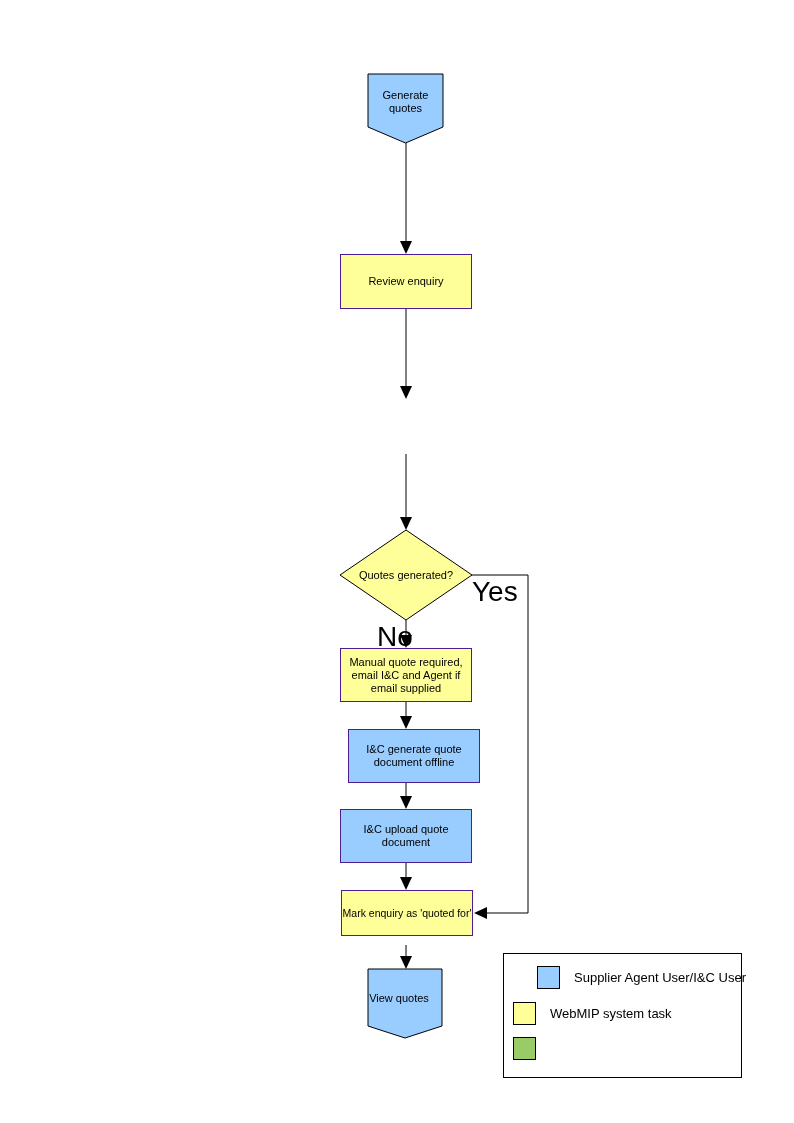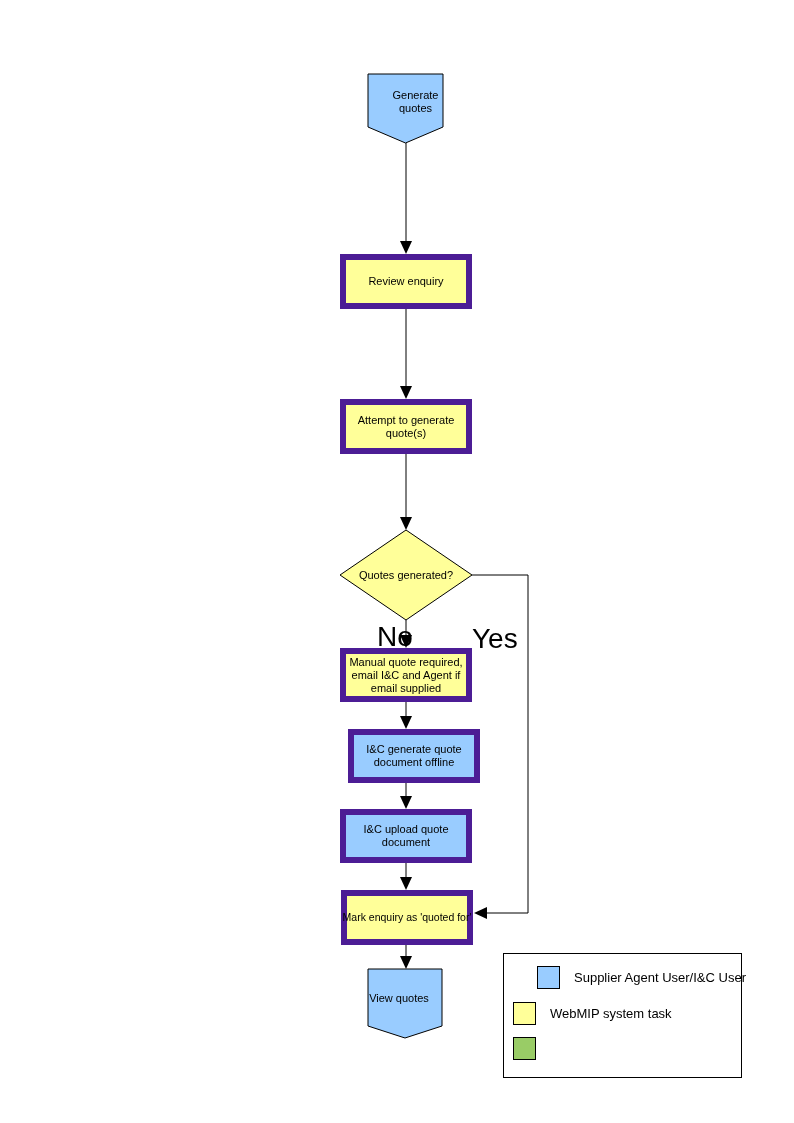--- a/index.html
+++ b/index.html
@@ -20,21 +20,21 @@
     width: 794px; height: 1123px;
   }
 
   
   .node {
     position: absolute;
     display: flex;
     align-items: center;
     justify-content: center;
     text-align: center;
-    border: 6px solid #4c1d95;
+    border: 1px solid #4c1d95;
     font-size: 11px;
     line-height: 13px;
     padding: 2px;
   }
   .fill-blue   { background: #99CCFF; }
   .fill-yellow { background: #FFFF99; }
 
   
   .shape-label {
     position: absolute;
@@ -121,52 +121,49 @@
     <line x1="406" y1="863" x2="406" y2="878" stroke="#000000" stroke-width="1"></line>
     <polygon points="400,877 412,877 406,890" fill="#000000"></polygon>
 
     <line x1="406" y1="945" x2="406" y2="957" stroke="#000000" stroke-width="1"></line>
     <polygon points="400,956 412,956 406,969" fill="#000000"></polygon>
 
     <polyline points="472,575 528,575 528,913 487,913" fill="none" stroke="#000000" stroke-width="1"></polyline>
     <polygon points="487,907 487,919 474,913" fill="#000000"></polygon>
   </svg>
 
-  <div class="shape-label" style="left:368px; top:78px; width:75px; height:48px;margin-left:10px;">
+  <div class="shape-label" style="left:368px; top:78px; width:75px; height:48px;">
     <span>Generate quotes</span>
   </div>
 
   <div class="node fill-yellow" style="left:340px; top:254px; width:132px; height:55px;">
     <span>Review enquiry</span>
   </div>
 
-  <div class="node fill-yellow" style="left:340px; top:399px; width:132px; height:55px;">
-    <span>Attempt to generate quote(s)</span>
-  </div>
 
   <div class="shape-label" style="left:346px; top:556px; width:120px; height:38px;">
     <span>Quotes generated?</span>
   </div>
 
-  <div class="branch-label" style="left:472px; top:578px;margin-top:47px;">Yes</div>
+  <div class="branch-label" style="left:472px; top:578px;">Yes</div>
   <div class="branch-label" style="left:377px; top:623px;">No</div>
 
   <div class="node fill-yellow" style="left:340px; top:648px; width:132px; height:54px;">
     <span>Manual quote required, email I&amp;C and Agent if email supplied</span>
   </div>
 
   <div class="node fill-blue" style="left:340px; top:729px; width:132px; height:54px;margin-left:8px;">
     <span>I&amp;C generate quote document offline</span>
   </div>
 
   <div class="node fill-blue" style="left:340px; top:809px; width:132px; height:54px;">
     <span>I&amp;C upload quote document</span>
   </div>
 
-  <div class="node fill-yellow tight" style="left:341px; top:890px; width:132px; height:55px;">
+  <div class="node fill-yellow tight" style="left:341px; top:890px; width:132px; height:46px;">
     <span>Mark enquiry as 'quoted for'</span>
   </div>
 
   <div class="shape-label" style="left:368px; top:975px; width:62px; height:46px;">
     <span>View quotes</span>
   </div>
 
   <div class="legend">
     <div class="legend-row" style="top:12px;padding-left:24px;">
       <span class="swatch swatch-blue"></span>

